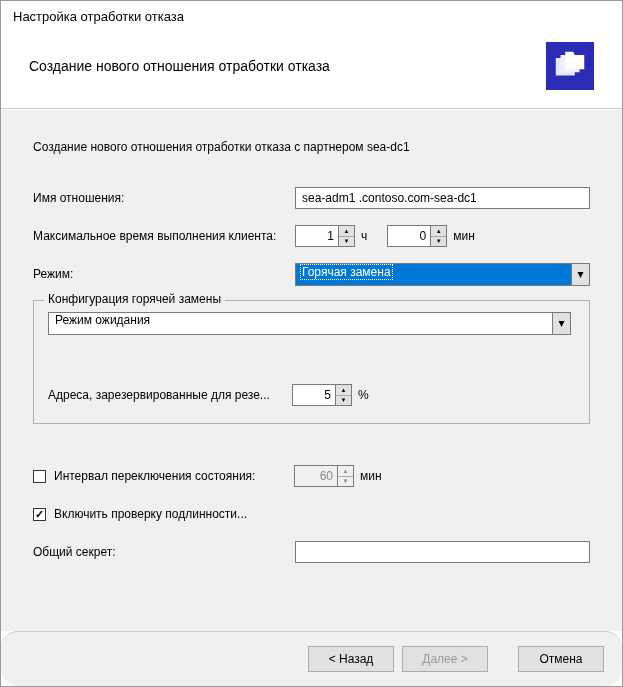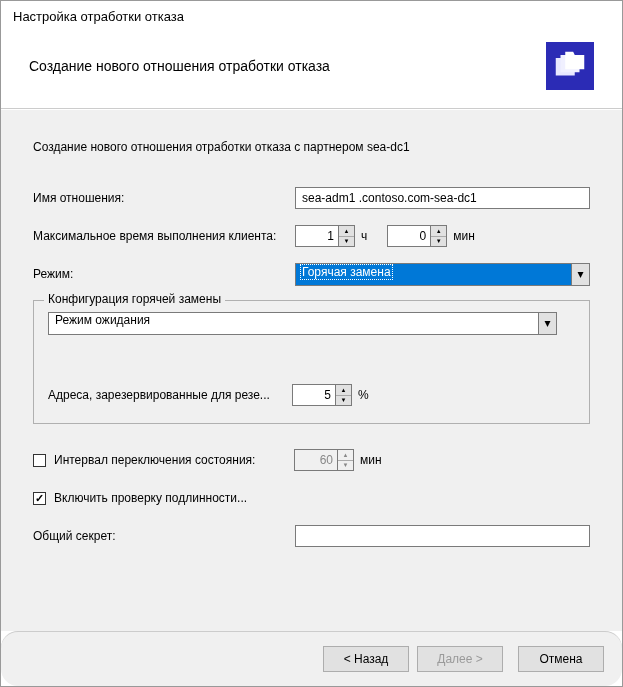--- a/index.html
+++ b/index.html
@@ -148,21 +148,21 @@
       border-left: 1px solid #7a7a7a;
       display: flex;
       align-items: center;
       justify-content: center;
       color: #000;
     }
     .select.highlighted .select-arrow { color:#000; }
     .fieldset {
       border: 1px solid #b0b0b0;
       margin: 6px 0 18px 0;
-      padding: 10px 32px 16px 14px;
+      padding: 10px 18px 16px 14px;
       position: relative;
     }
     .fieldset-legend {
       position: absolute;
       top: -9px;
       left: 10px;
       background: #f0f0f0;
       padding: 0 4px;
       font-size: 12px;
     }
@@ -217,21 +217,21 @@
       background: #e1e1e1;
       font-family: inherit;
       font-size: 12px;
       cursor: pointer;
       padding: 0 12px;
     }
     .btn:disabled {
       color: #9a9a9a;
       cursor: default;
     }
-    .gap-right { margin-right: 7px; }
+    .gap-right { margin-right: 22px; }
   </style>
 </head>
 <body>
 
 <div class="window">
 
   <div class="title-bar">Настройка отработки отказа</div>
 
   <div class="header-banner">
     <div class="header-title">Создание нового отношения отработки отказа</div>
@@ -299,21 +299,21 @@
           <input type="text" class="spinner-input" value="5" style="">
           <span class="spinner-buttons">
             <button class="spin-btn">▲</button>
             <button class="spin-btn">▼</button>
           </span>
         </span>
         <span class="unit">%</span>
       </div>
     </div>
 
-    <div class="checkbox-row disabled" style="margin-top:24px;">
+    <div class="checkbox-row disabled" style="margin-top:40px;">
       <span class="checkbox"></span>
       <span class="checkbox-label">Интервал переключения состояния:</span>
       <span class="spinner-wrap">
         <input type="text" class="spinner-input" disabled="" value="60" style="">
         <span class="spinner-buttons">
           <button class="spin-btn" disabled="">▲</button>
           <button class="spin-btn" disabled="">▼</button>
         </span>
       </span>
       <span class="unit">мин</span>

